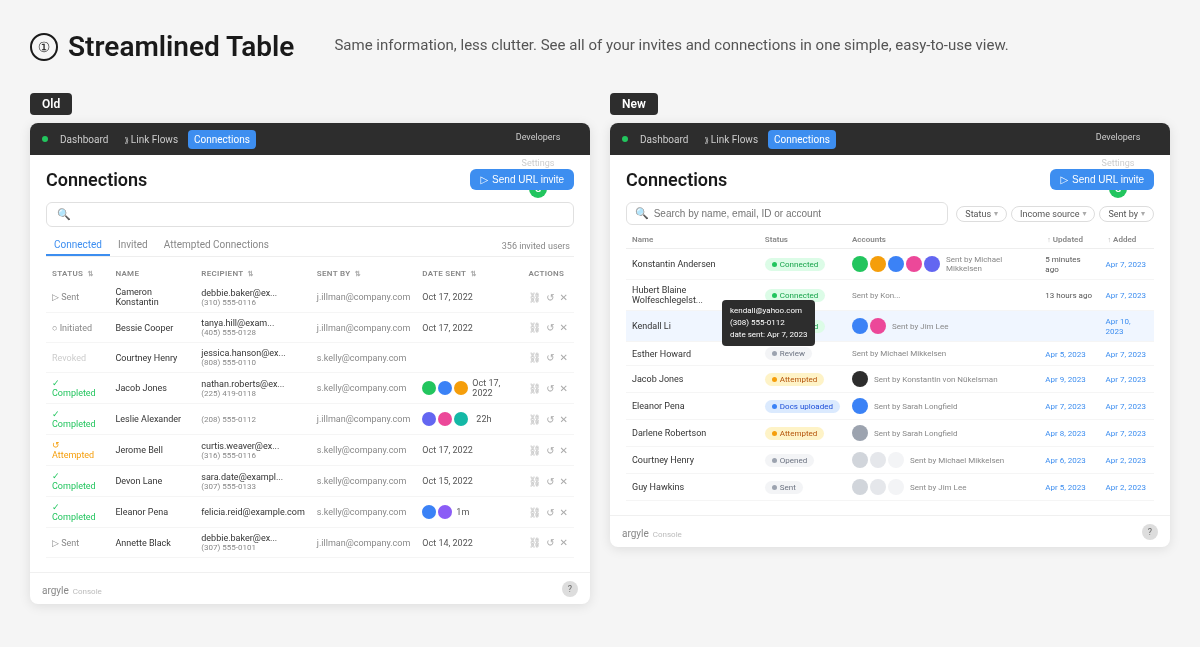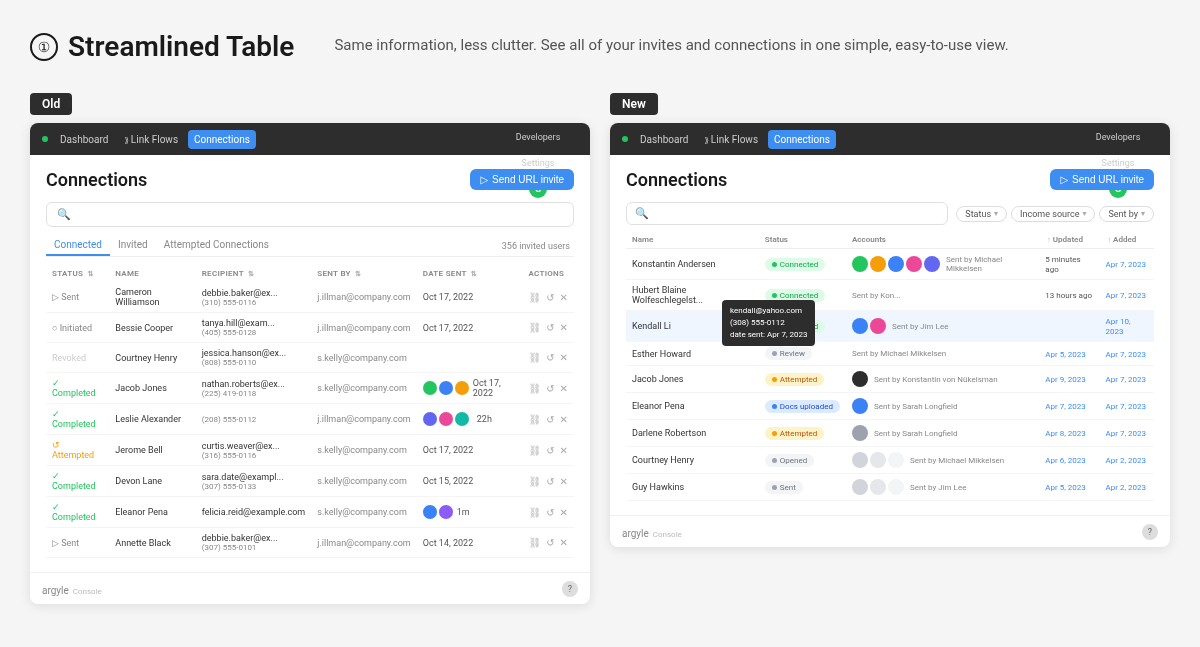--- a/index.html
+++ b/index.html
@@ -489,21 +489,21 @@
               <th><span>Sent By</span> <span class="sort-icon">⇅</span></th>
               <th><span>Date Sent</span> <span class="sort-icon">⇅</span></th>
               <th><span>Actions</span></th>
             </tr>
           </thead>
           <tbody id="old-table-body">
           <tr>
       <td>
         <span style="color:#888; font-size:9px;">▷ Sent</span>
       </td>
-      <td>Cameron Williamson</td>
+      <td>Cameron Konstantin</td>
       <td>
         <div style="font-size:9px;color:#333;">debbie.baker@ex...</div>
         <div style="font-size:8px;color:#888;">(310) 555-0116</div>
       </td>
       <td style="color:#888;">j.illman@company.com</td>
       <td>
         <div style="display:flex;align-items:center;gap:4px;">
 
           <span style="font-size:9px;color:#555;">Oct 17, 2022</span>
         </div>
@@ -759,20 +759,21 @@
           <span class="connections-title">Connections</span>
           <button class="send-invite-btn">
             <span class="btn-icon">▷</span>
             <span>Send URL invite</span>
           </button>
         </div>
 
         <div class="new-search-row">
           <div class="new-search-bar">
             <span class="search-icon">🔍</span>
+            <input class="search-input" type="text" placeholder="Search by name, email, ID or account" style="">
           </div>
           <div class="filter-chips">
             <div class="filter-chip">
               <span>Status</span>
               <span class="chevron">▾</span>
             </div>
             <div class="filter-chip">
               <span>Income source</span>
               <span class="chevron">▾</span>
             </div>

